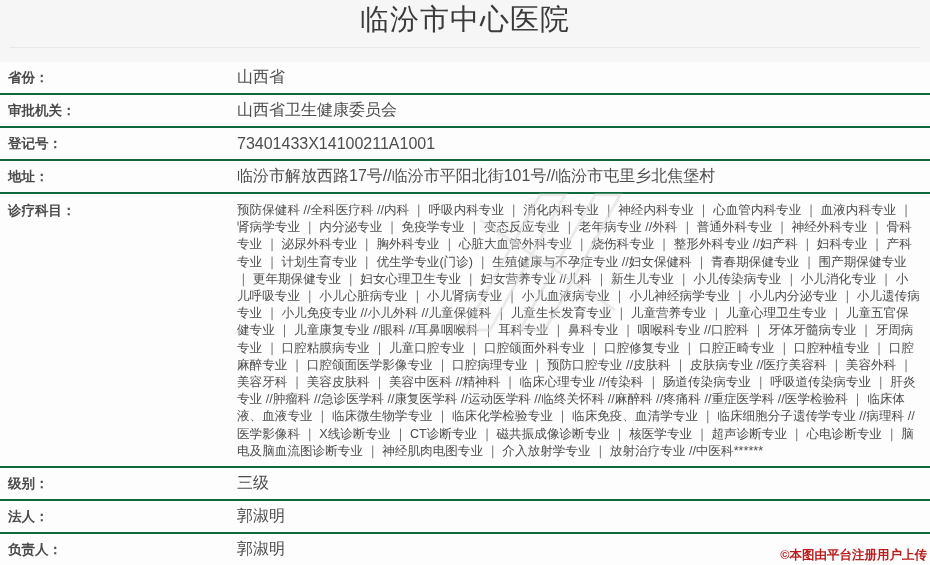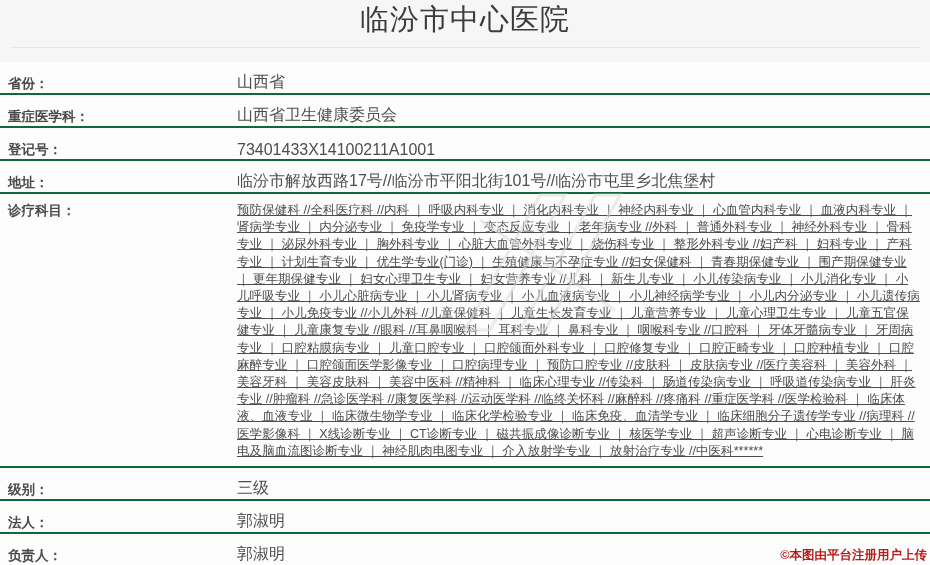--- a/index.html
+++ b/index.html
@@ -27,21 +27,21 @@
   .header-divider {
     border-top: 1px solid #e7e7e7;
     margin: 0 10px;
     height: 0;
   }
 
   
   .info-table { width: 930px; }
   .row {
     display: flex;
-    align-items: flex-end;
+    align-items: center;
     background: #fdfdfd;
     border-bottom: 2px solid #0e6a3c;
     height: 33px;
     box-sizing: border-box;
   }
   .row.tall {
     height: 274px;
     align-items: flex-start;
     padding-top: 8px;
   }
@@ -60,21 +60,20 @@
     flex: 1;
     box-sizing: border-box;
     padding-right: 10px;
     font-size: 16px;
     color: #4d4d4d;
   }
   .row.tall .cell-value {
     font-size: 12.6px;
     line-height: 17.2px;
     color: #4d4d4d;
-    text-decoration: underline;
   }
 
   
   .watermark-graphic {
     position: absolute;
     left: 425px; top: 180px;
     width: 230px; height: 160px;
     opacity: 0.55;
     pointer-events: none;
   }
@@ -108,21 +107,21 @@
   </div>
 
   <div class="info-table">
 
     <div class="row">
       <div class="cell-label">省份：</div>
       <div class="cell-value">山西省</div>
     </div>
 
     <div class="row">
-      <div class="cell-label">重症医学科：</div>
+      <div class="cell-label">审批机关：</div>
       <div class="cell-value">山西省卫生健康委员会</div>
     </div>
 
     <div class="row">
       <div class="cell-label">登记号：</div>
       <div class="cell-value">73401433X14100211A1001</div>
     </div>
 
     <div class="row">
       <div class="cell-label">地址：</div>

